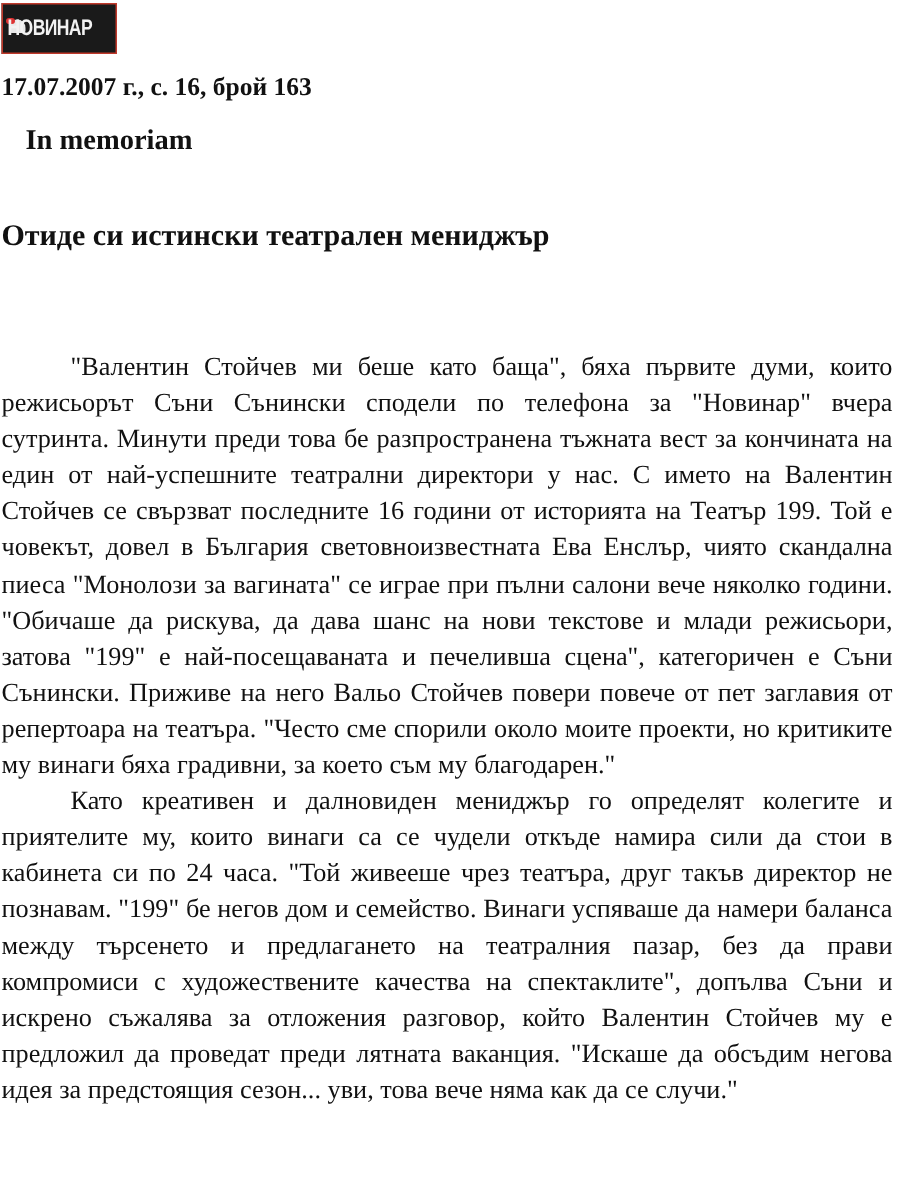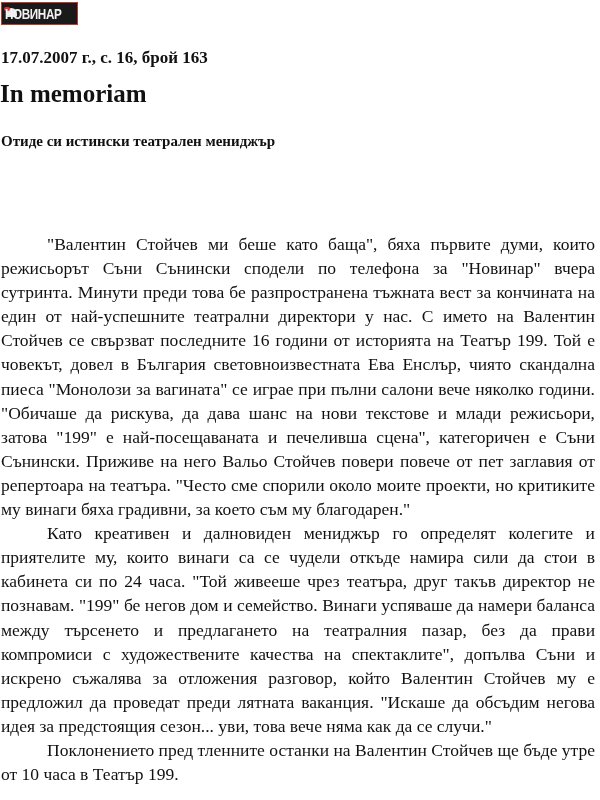--- a/index.html
+++ b/index.html
@@ -1,21 +1,21 @@
 <!DOCTYPE html>
 <html><head>
 <meta charset="utf-8">
 <style>
   html, body { margin: 0; padding: 0; background: #ffffff; }
   body {
     width: 600px; height: 800px; overflow: hidden; position: relative;
     font-family: "Liberation Serif", "DejaVu Serif", serif; color: #111;
   }
   .logo {
-    position: absolute; left: 1px; top: 2px; width: 77px; height: 23px;
+    position: absolute; left: 1px; top: 2px; width: 77px; height: 34px;
     background: #1a1a1a; border: 1px solid #c0392b; box-sizing: border-box;
     display: flex; align-items: center; overflow: hidden;
   }
   .logo .mark {
     width: 16px; height: 14px; margin-left: 2px; position: relative;
   }
   .logo .mark::before {
     content: ""; position: absolute; left: 2px; top: 1px; width: 11px; height: 9px;
     background: #e8e8e8; border-radius: 6px 6px 2px 2px;
   }
@@ -26,25 +26,25 @@
   .logo .text {
     color: #f2f2f2; font-family: "Liberation Sans Narrow", "Liberation Sans", sans-serif;
     font-weight: bold; font-size: 15px; letter-spacing: -0.5px; line-height: 20px;
     transform: scaleX(0.78); transform-origin: left center; white-space: nowrap;
   }
   .meta {
     position: absolute; left: 1px; top: 48px; font-weight: bold; font-size: 17px;
     line-height: 20px; white-space: nowrap;
   }
   .rubric {
-    position: absolute; left: 0; top: 83px; font-weight: bold; font-size: 25px;
+    position: absolute; left: 17px; top: 83px; font-weight: bold; font-size: 19px;
     line-height: 22px; white-space: nowrap;
   }
   .headline {
-    position: absolute; left: 1px; top: 130px; font-weight: bold; font-size: 15px;
+    position: absolute; left: 1px; top: 146px; font-weight: bold; font-size: 20px;
     line-height: 22px; white-space: nowrap;
   }
   .article {
     position: absolute; left: 1px; top: 232px; width: 594px;
     font-size: 17.5px; line-height: 24.1px; text-align: justify;
   }
   .article p { margin: 0; text-indent: 46px; }
 </style>
 </head>
 <body>
@@ -56,14 +56,13 @@
 
 <div class="meta">17.07.2007 г., с. 16, брой 163</div>
 
 <div class="rubric">In memoriam</div>
 
 <h1 class="headline" style="margin:0;">Отиде си истински театрален мениджър</h1>
 
 <div class="article">
   <p>"Валентин Стойчев ми беше като баща", бяха първите думи, които режисьорът Съни Сънински сподели по телефона за "Новинар" вчера сутринта. Минути преди това бе разпространена тъжната вест за кончината на един от най-успешните театрални директори у нас. С името на Валентин Стойчев се свързват последните 16 години от историята на Театър 199. Той е човекът, довел в България световноизвестната Ева Енслър, чиято скандална пиеса "Монолози за вагината" се играе при пълни салони вече няколко години. "Обичаше да рискува, да дава шанс на нови текстове и млади режисьори, затова "199" е най-посещаваната и печеливша сцена", категоричен е Съни Сънински. Приживе на него Вальо Стойчев повери повече от пет заглавия от репертоара на театъра. "Често сме спорили около моите проекти, но критиките му винаги бяха градивни, за което съм му благодарен."</p>
   <p>Като креативен и далновиден мениджър го определят колегите и приятелите му, които винаги са се чудели откъде намира сили да стои в кабинета си по 24 часа. "Той живееше чрез театъра, друг такъв директор не познавам. "199" бе негов дом и семейство. Винаги успяваше да намери баланса между търсенето и предлагането на театралния пазар, без да прави компромиси с художествените качества на спектаклите", допълва Съни и искрено съжалява за отложения разговор, който Валентин Стойчев му е предложил да проведат преди лятната ваканция. "Искаше да обсъдим негова идея за предстоящия сезон... уви, това вече няма как да се случи."</p>
-  <p>Поклонението пред тленните останки на Валентин Стойчев ще бъде утре от 10 часа в Театър 199.</p>
 </div>
 
 </body></html>

